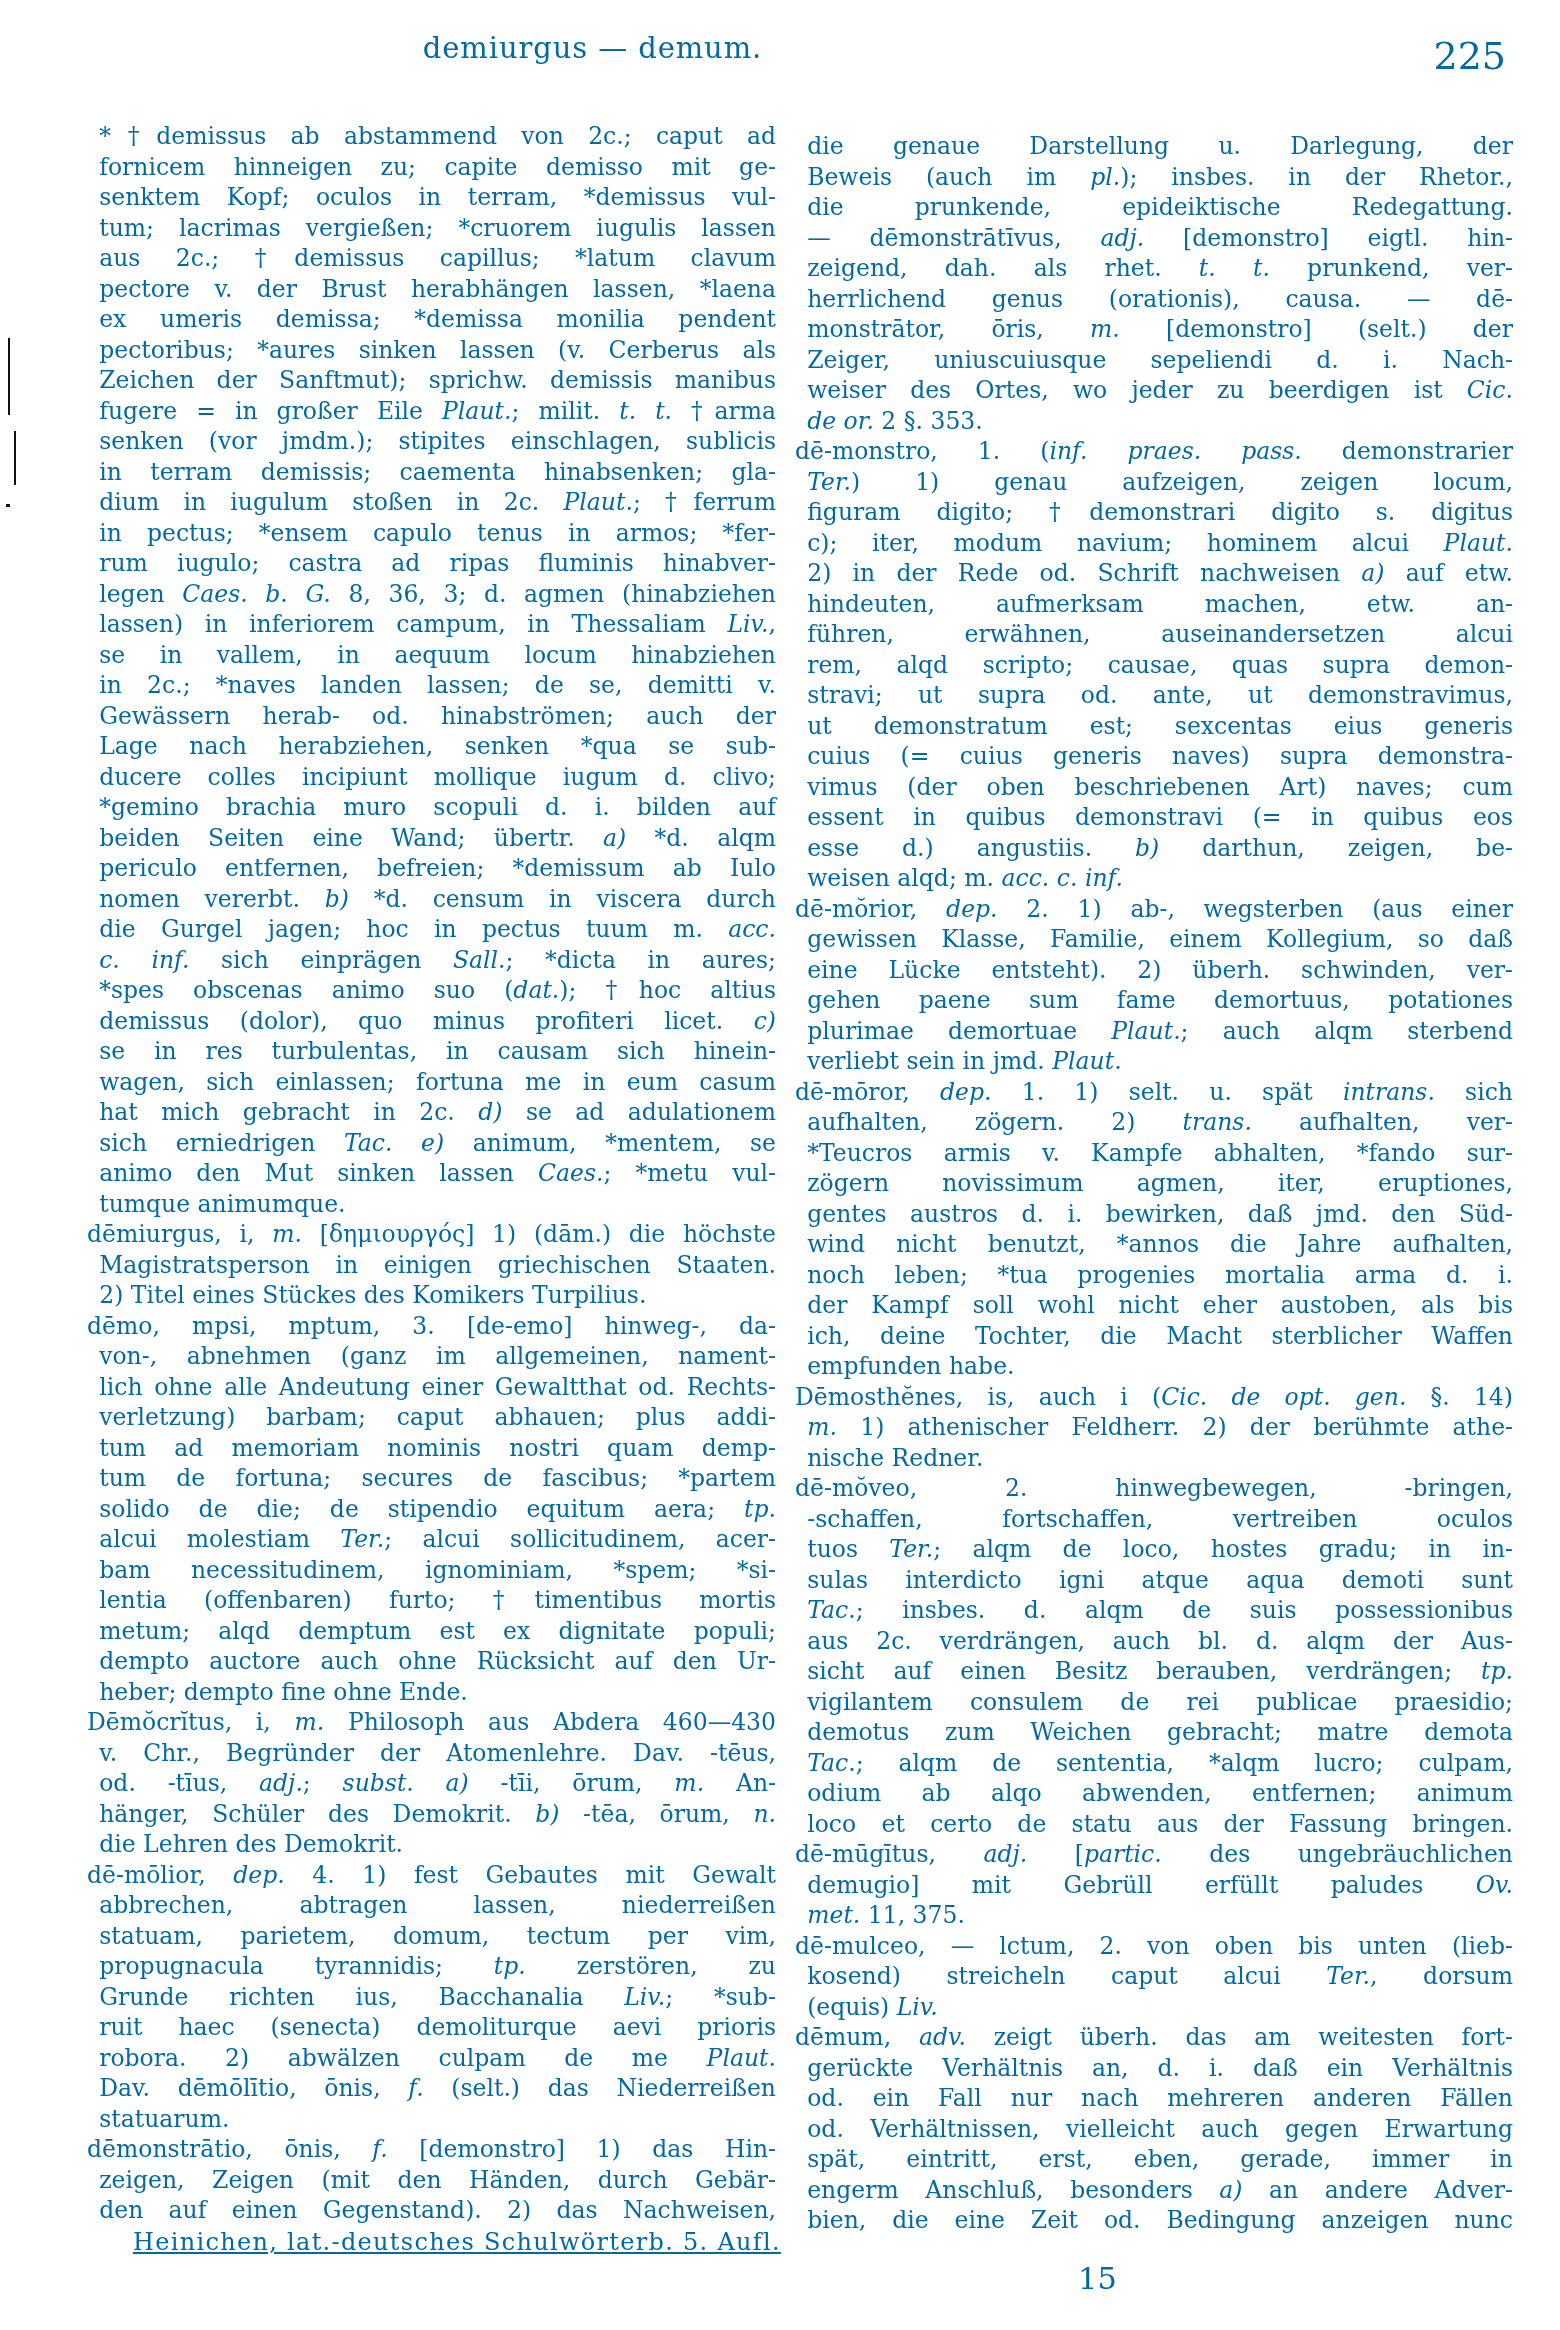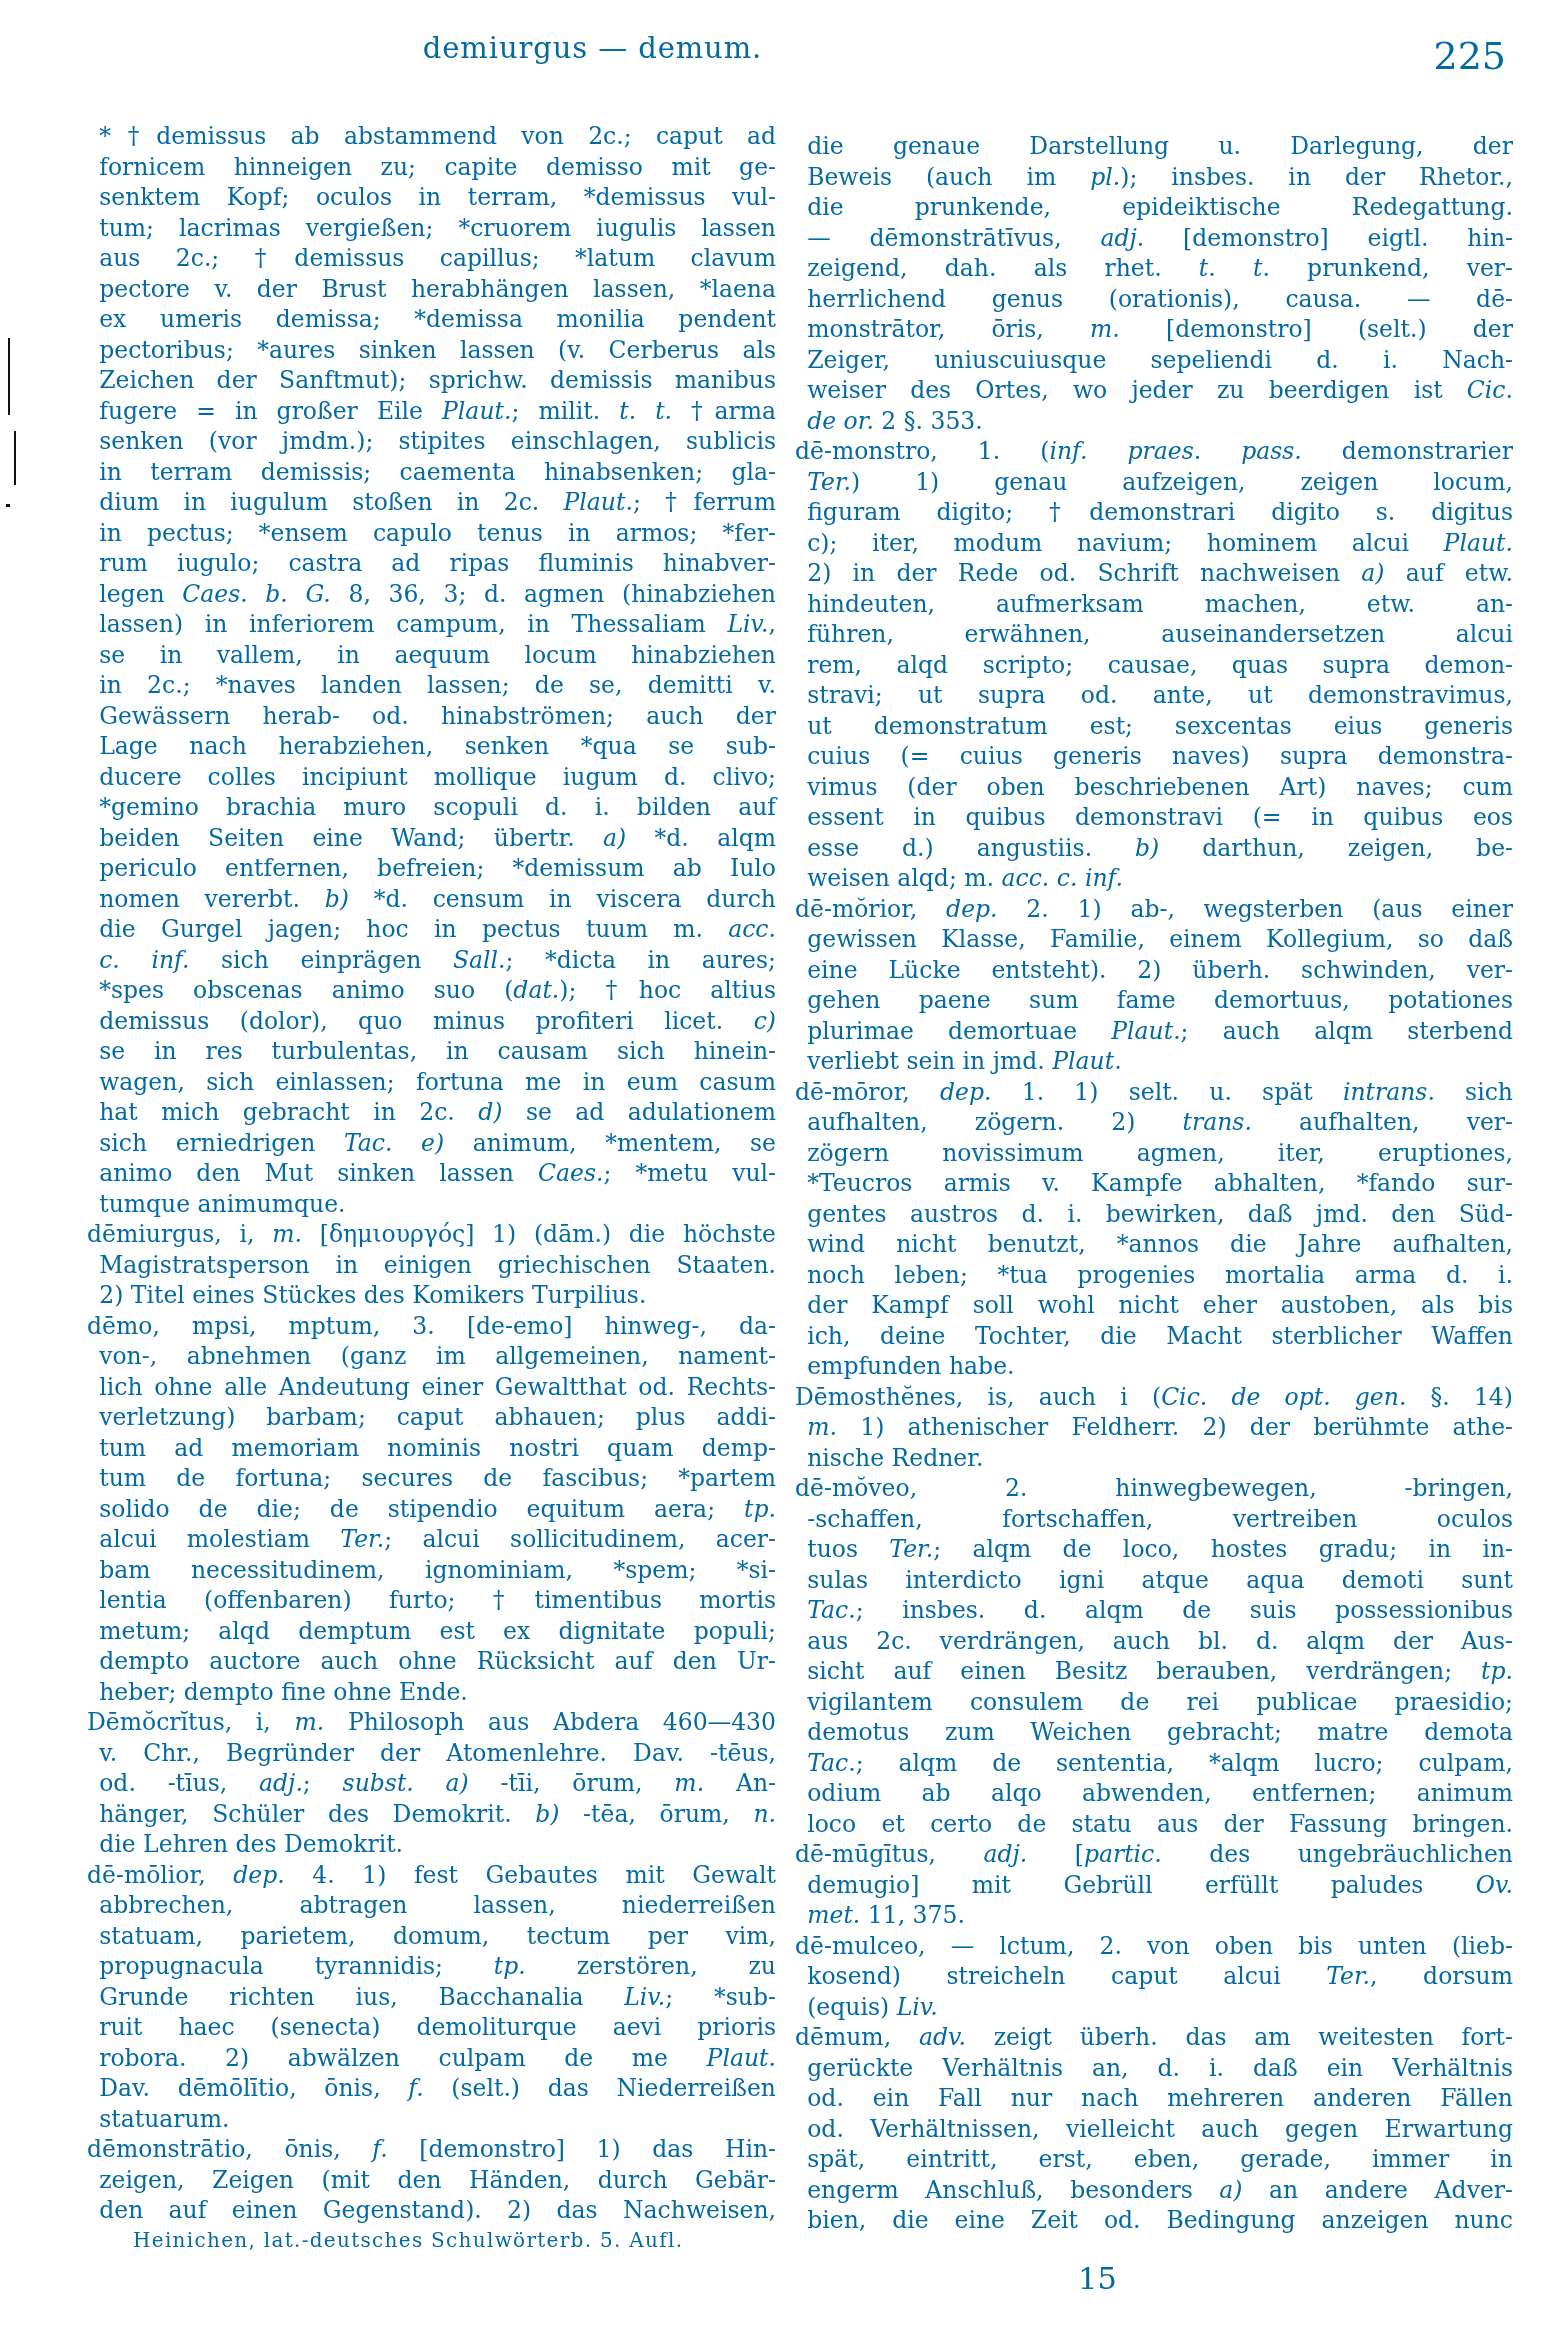--- a/index.html
+++ b/index.html
@@ -29,21 +29,21 @@
     
     text-align-last:justify;
     white-space:nowrap;
   }
   .line.entry{padding-left:0;}
   .line.short{text-align-last:left;}
   .line span.b{font-weight:normal;}
   .line span.i{font-style:italic;}
   #imprint{
     position:absolute;left:133px;top:2228px;
-    font-size:20px;letter-spacing:1.3px;
+    font-size:24px;letter-spacing:1.3px;text-decoration:underline;
   }
   #sheet-number{
     position:absolute;left:1078px;top:2261px;
     font-size:30.5px;
   }
   .artifact{position:absolute;background:#111;}
   #artifact-1{left:7.8px;top:338px;width:2.6px;height:77px;}
   #artifact-2{left:14px;top:431px;width:1.7px;height:54px;}
   #artifact-3{left:6.1px;top:504px;width:4.4px;height:2.6px;}
 </style>
@@ -152,22 +152,22 @@
       <div class="line"><span class="p">esse d.) angustiis. </span><span class="i">b)</span><span class="p"> darthun, zeigen, be-</span></div>
       <div class="line short"><span class="p">weisen alqd; m. </span><span class="i">acc. c. inf.</span></div>
       <div class="line entry"><span class="b">dē-mŏrior,</span><span class="p"> </span><span class="i">dep.</span><span class="p"> 2. 1) ab-, wegsterben (aus einer</span></div>
       <div class="line"><span class="p">gewissen Klasse, Familie, einem Kollegium, so daß</span></div>
       <div class="line"><span class="p">eine Lücke entsteht). 2) überh. schwinden, ver-</span></div>
       <div class="line"><span class="p">gehen paene sum fame demortuus, potationes</span></div>
       <div class="line"><span class="p">plurimae demortuae </span><span class="i">Plaut.</span><span class="p">; auch alqm sterbend</span></div>
       <div class="line short"><span class="p">verliebt sein in jmd. </span><span class="i">Plaut.</span></div>
       <div class="line entry"><span class="b">dē-mōror,</span><span class="p"> </span><span class="i">dep.</span><span class="p"> 1. 1) selt. u. spät </span><span class="i">intrans.</span><span class="p"> sich</span></div>
       <div class="line"><span class="p">aufhalten, zögern. 2) </span><span class="i">trans.</span><span class="p"> aufhalten, ver-</span></div>
+      <div class="line"><span class="p">*Teucros armis v. Kampfe abhalten, *fando sur-</span></div>
       <div class="line"><span class="p">zögern novissimum agmen, iter, eruptiones,</span></div>
-      <div class="line"><span class="p">*Teucros armis v. Kampfe abhalten, *fando sur-</span></div>
       <div class="line"><span class="p">gentes austros d. i. bewirken, daß jmd. den Süd-</span></div>
       <div class="line"><span class="p">wind nicht benutzt, *annos die Jahre aufhalten,</span></div>
       <div class="line"><span class="p">noch leben; *tua progenies mortalia arma d. i.</span></div>
       <div class="line"><span class="p">der Kampf soll wohl nicht eher austoben, als bis</span></div>
       <div class="line"><span class="p">ich, deine Tochter, die Macht sterblicher Waffen</span></div>
       <div class="line short"><span class="p">empfunden habe.</span></div>
       <div class="line entry"><span class="b">Dēmosthĕnes,</span><span class="p"> is, auch i (</span><span class="i">Cic. de opt. gen.</span><span class="p"> §. 14)</span></div>
       <div class="line"><span class="i">m.</span><span class="p"> 1) athenischer Feldherr. 2) der berühmte athe-</span></div>
       <div class="line short"><span class="p">nische Redner.</span></div>
       <div class="line entry"><span class="b">dē-mŏveo,</span><span class="p"> 2. hinwegbewegen, -bringen,</span></div>

